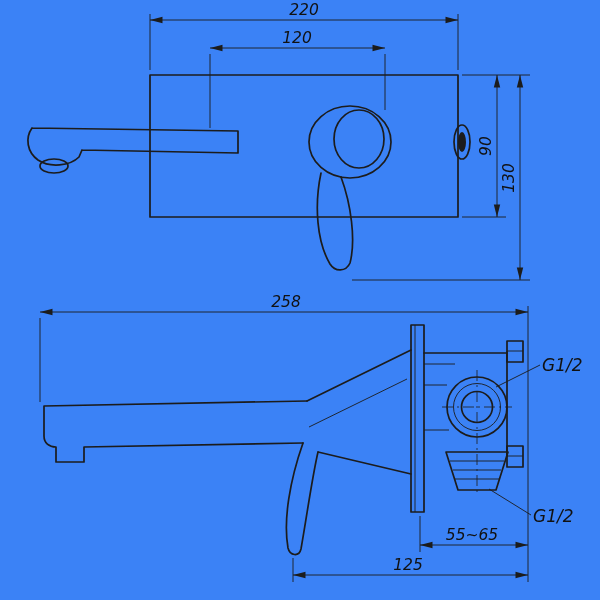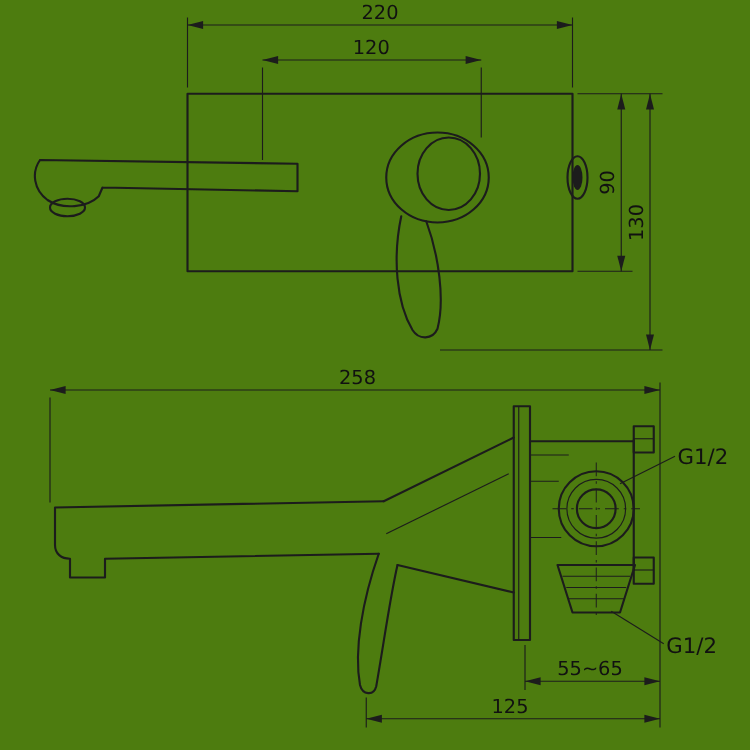--- a/index.html
+++ b/index.html
@@ -1,16 +1,16 @@
 <!DOCTYPE html>
 <html style="--line-color: #1c1c1c;"><head>
 <meta charset="utf-8">
 <style>
   html,body{margin:0;padding:0;background:#fff;}
-  .canvas{position:relative;width:600px;height:600px;background:#4d7c0f;overflow:hidden;}
+  .canvas{position:relative;width:600px;height:600px;background:#3b82f6;overflow:hidden;font-style:italic;}
   svg{display:block;}
   .thick{stroke:var(--line-color,#1c1c1c);stroke-width:1.7;fill:none;stroke-linecap:round;stroke-linejoin:round;}
   .thin{stroke:var(--line-color,#1c1c1c);stroke-width:0.9;fill:none;}
   .dim{stroke:var(--line-color,#1c1c1c);stroke-width:0.9;fill:none;}
   .center{stroke:var(--line-color,#1c1c1c);stroke-width:0.8;fill:none;stroke-dasharray:11 4 2 4;}
   text{font-family:"DejaVu Sans",sans-serif;font-size:15.5px;fill:#111;}
   text.big{font-size:17px;}
 </style>
 </head>
 <body>

